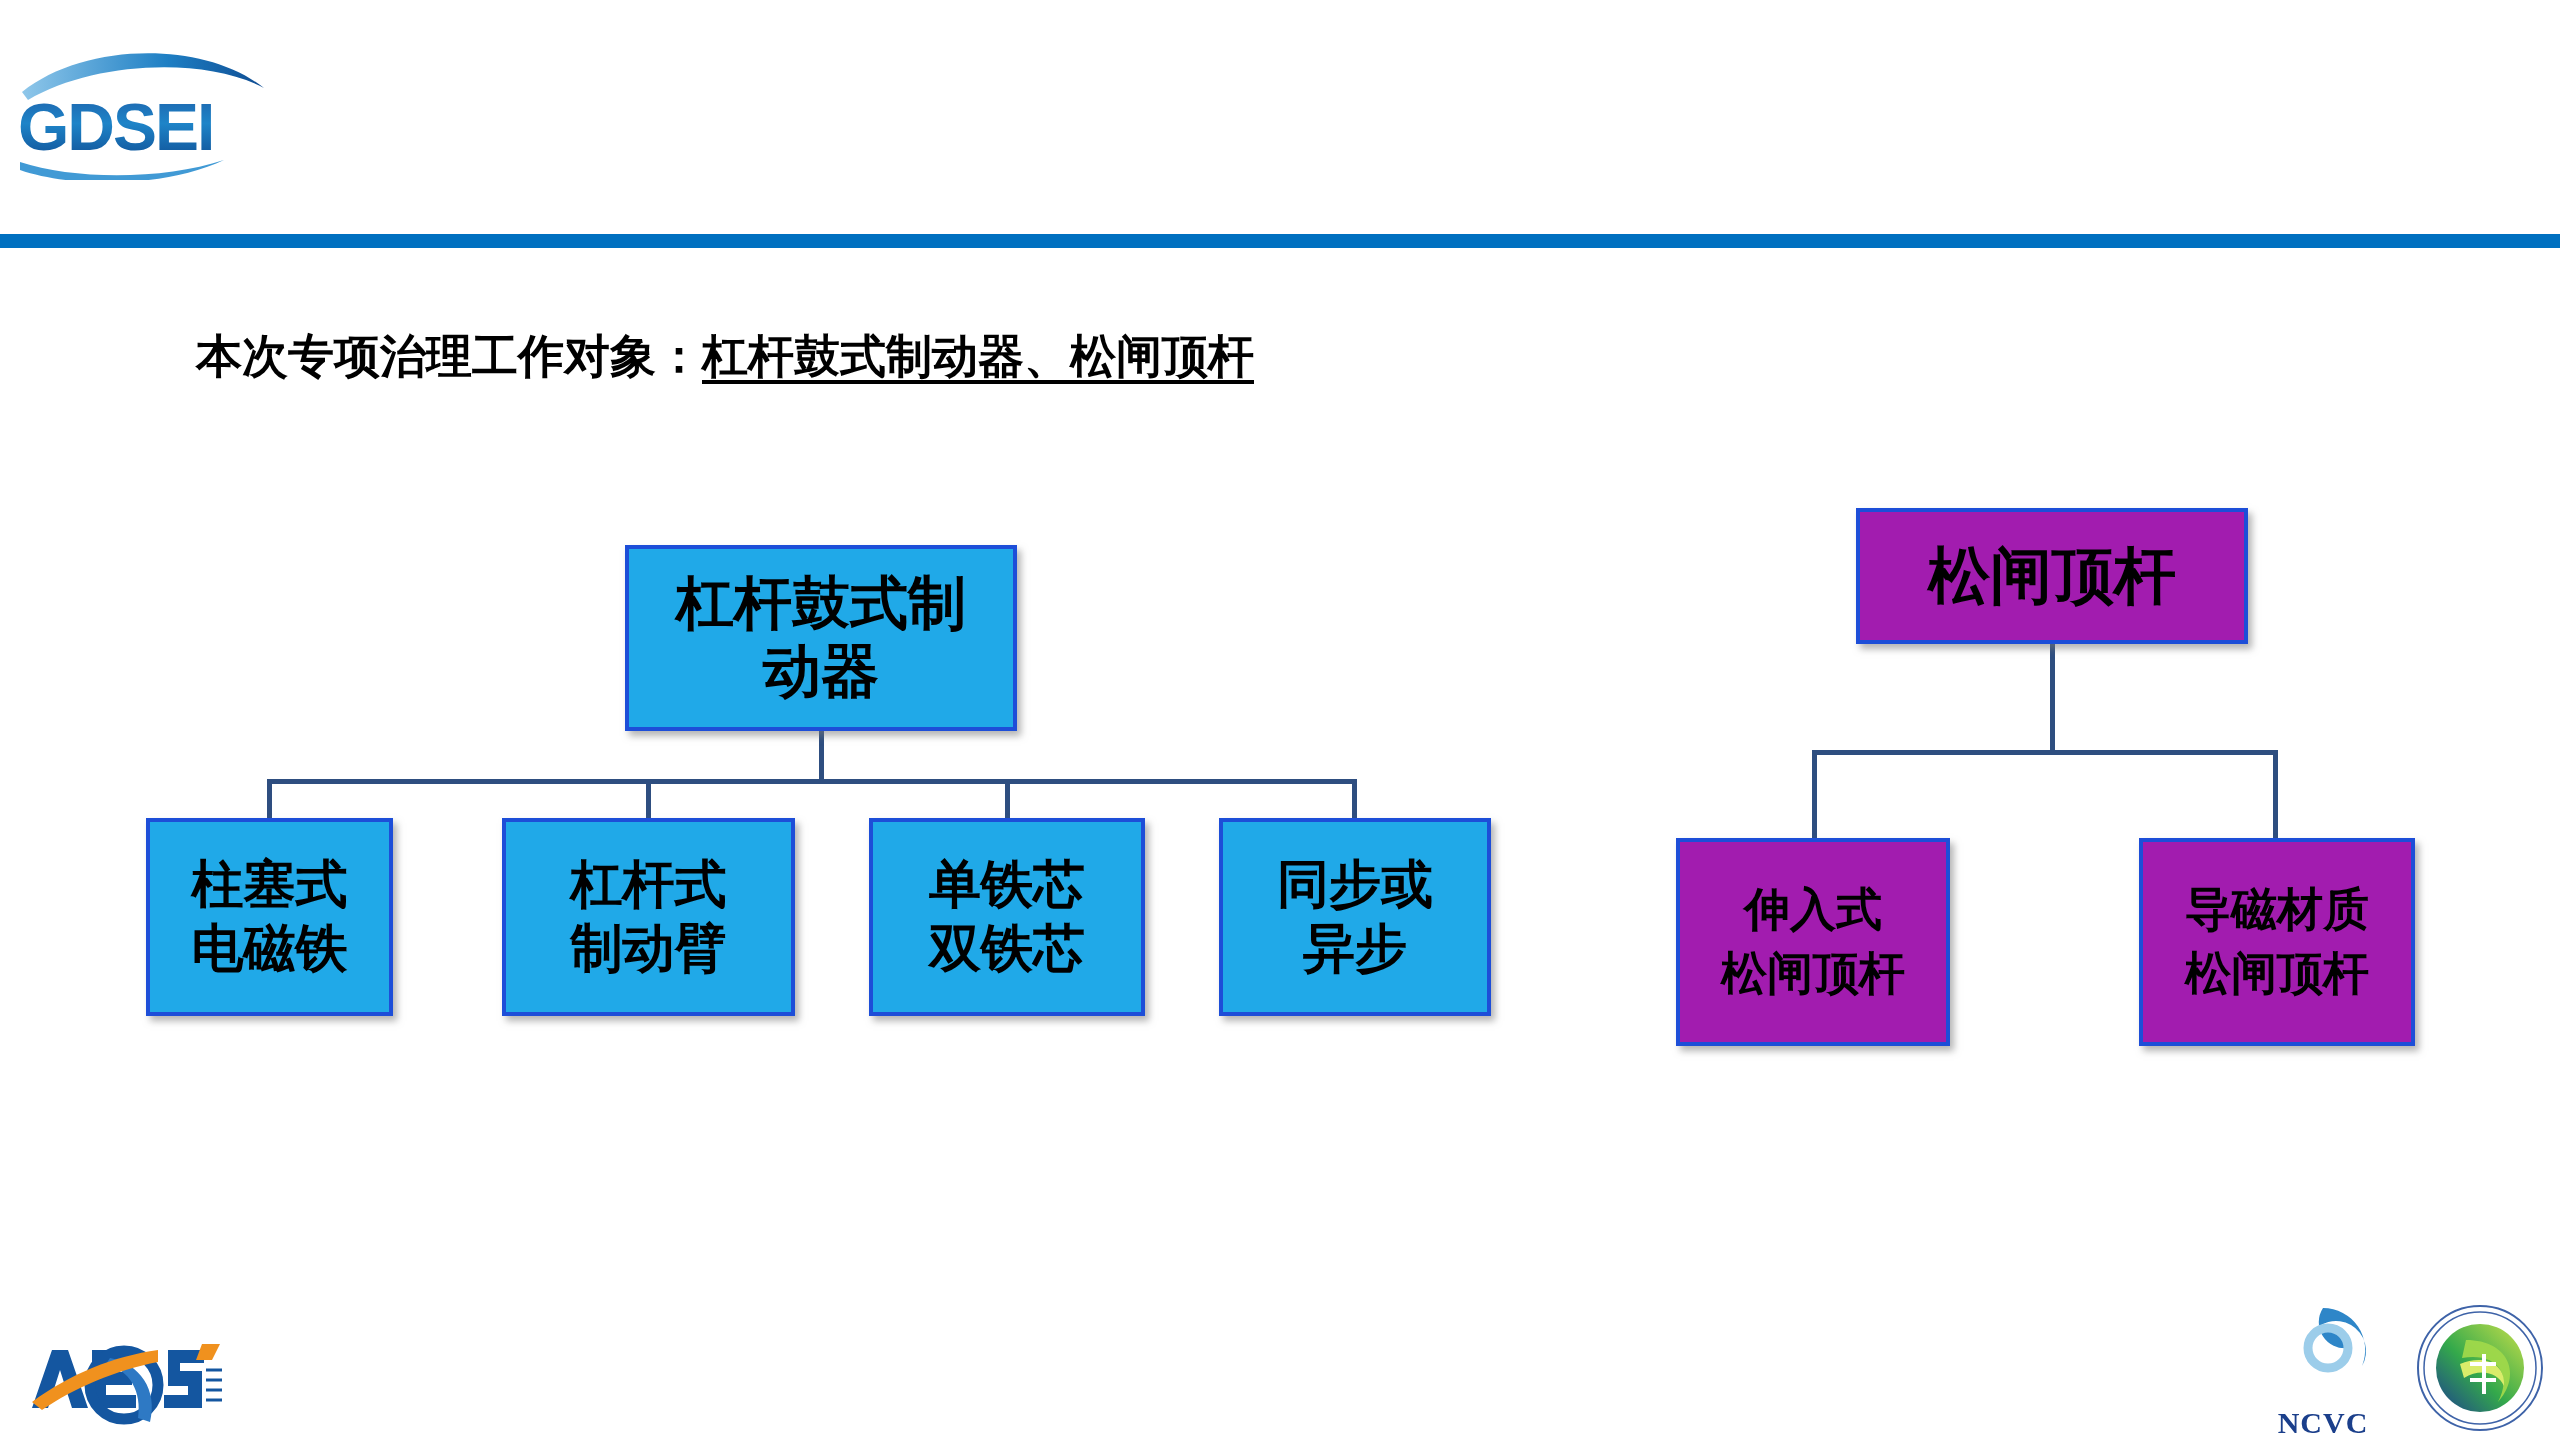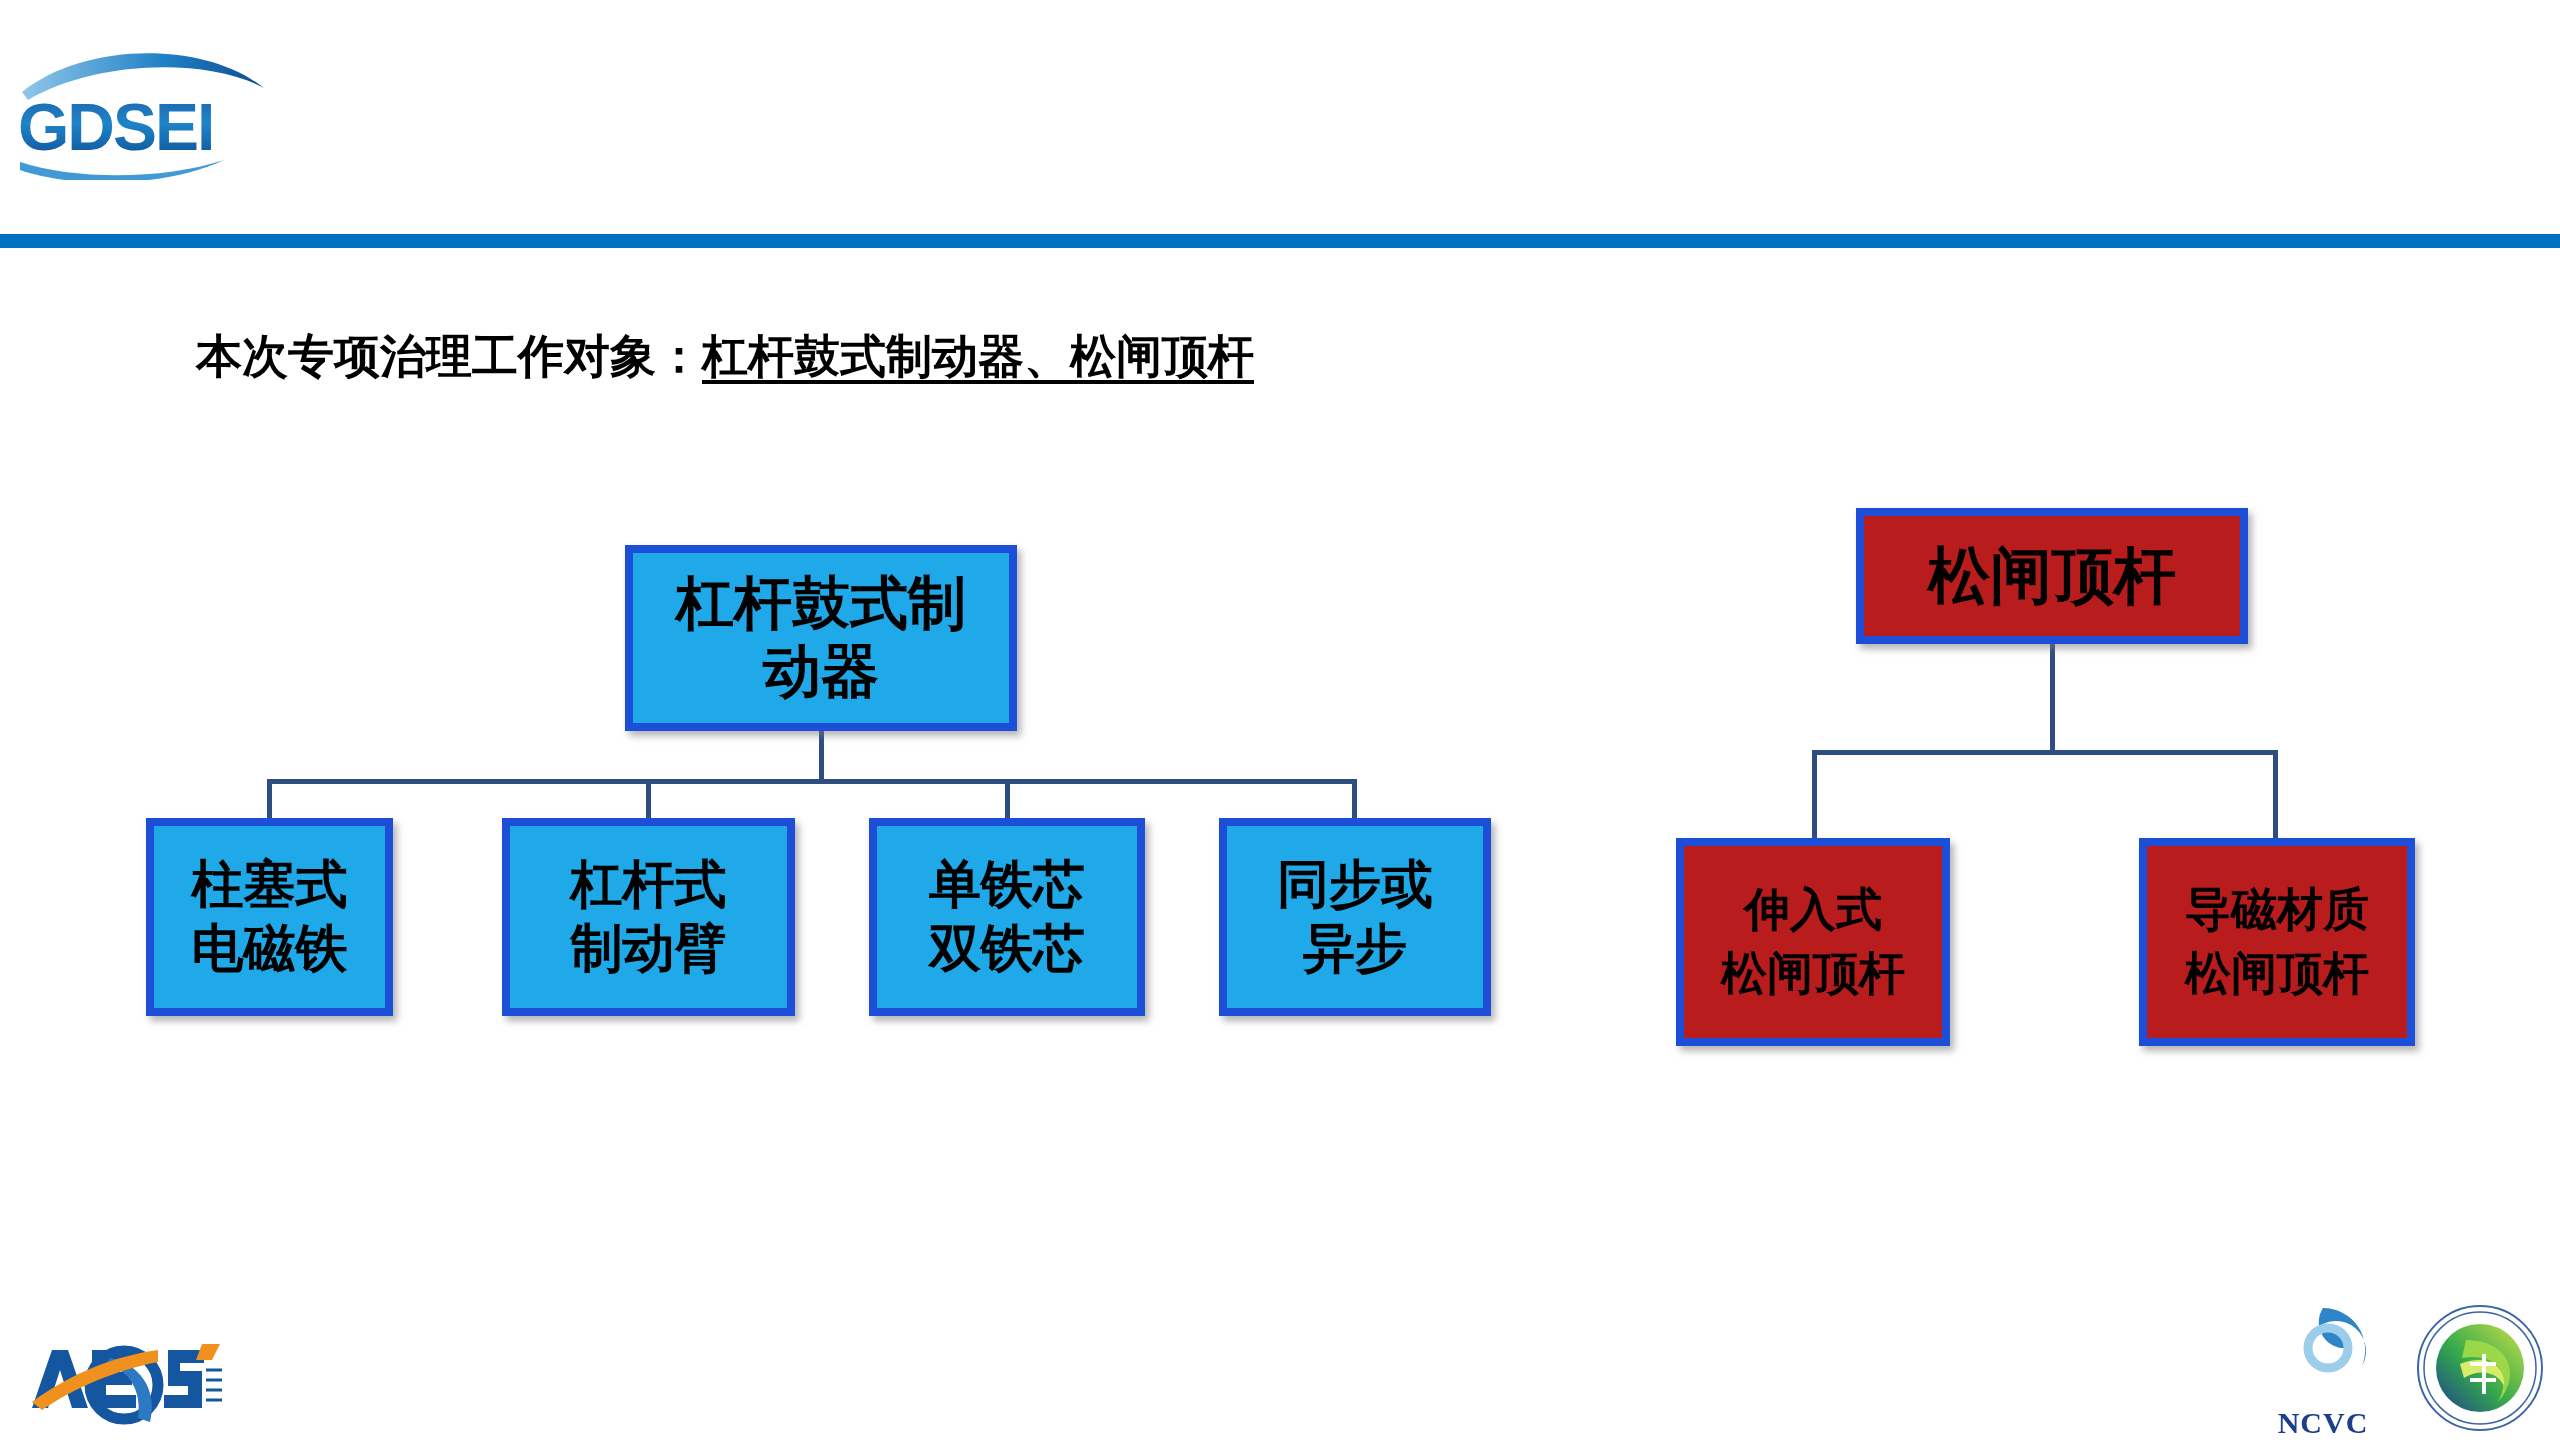--- a/index.html
+++ b/index.html
@@ -76,34 +76,34 @@
   #diagram {
     position: absolute;
     left: 0; top: 0;
     width: 2560px;
     height: 1440px;
     pointer-events: none;
   }
   .node {
     position: absolute;
     box-sizing: border-box;
-    border: 8px solid #1d4ed8;
+    border: 4px solid #1d4ed8;
     display: flex;
     align-items: center;
     justify-content: center;
     text-align: center;
     font-weight: bold;
     color: #000000;
     box-shadow: 4px 5px 7px rgba(120,120,120,0.55);
     font-family: "Liberation Serif", "DejaVu Serif", serif;
     pointer-events: auto;
   }
   .node .node-text { display: block; }
   .node-blue  { background: #20A9E8; }
-  .node-amber { background: #b91c1c; }
+  .node-amber { background: #a21caf; }
 
   
   #node-root-left {
     left: 625px; top: 545px;
     width: 392px; height: 186px;
     font-size: 58px; line-height: 68px;
   }
   
   .leaf-left {
     top: 818px;

